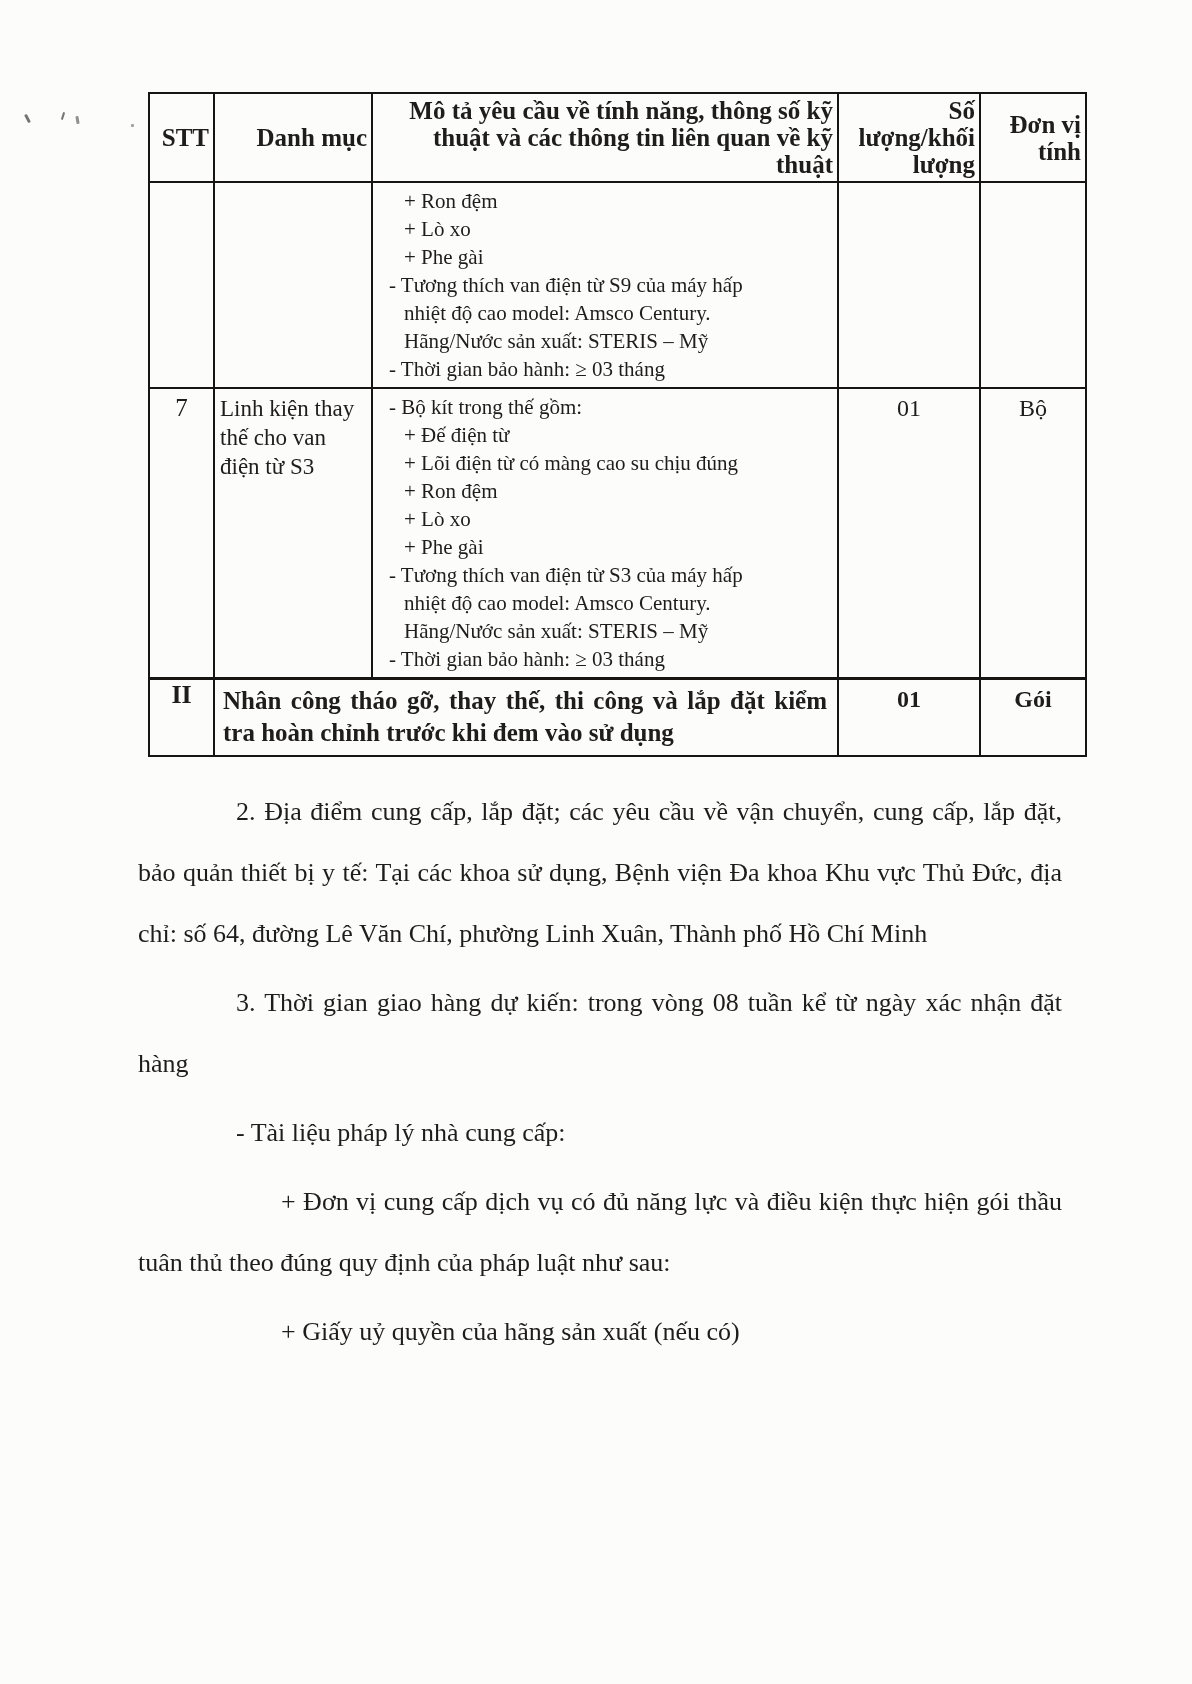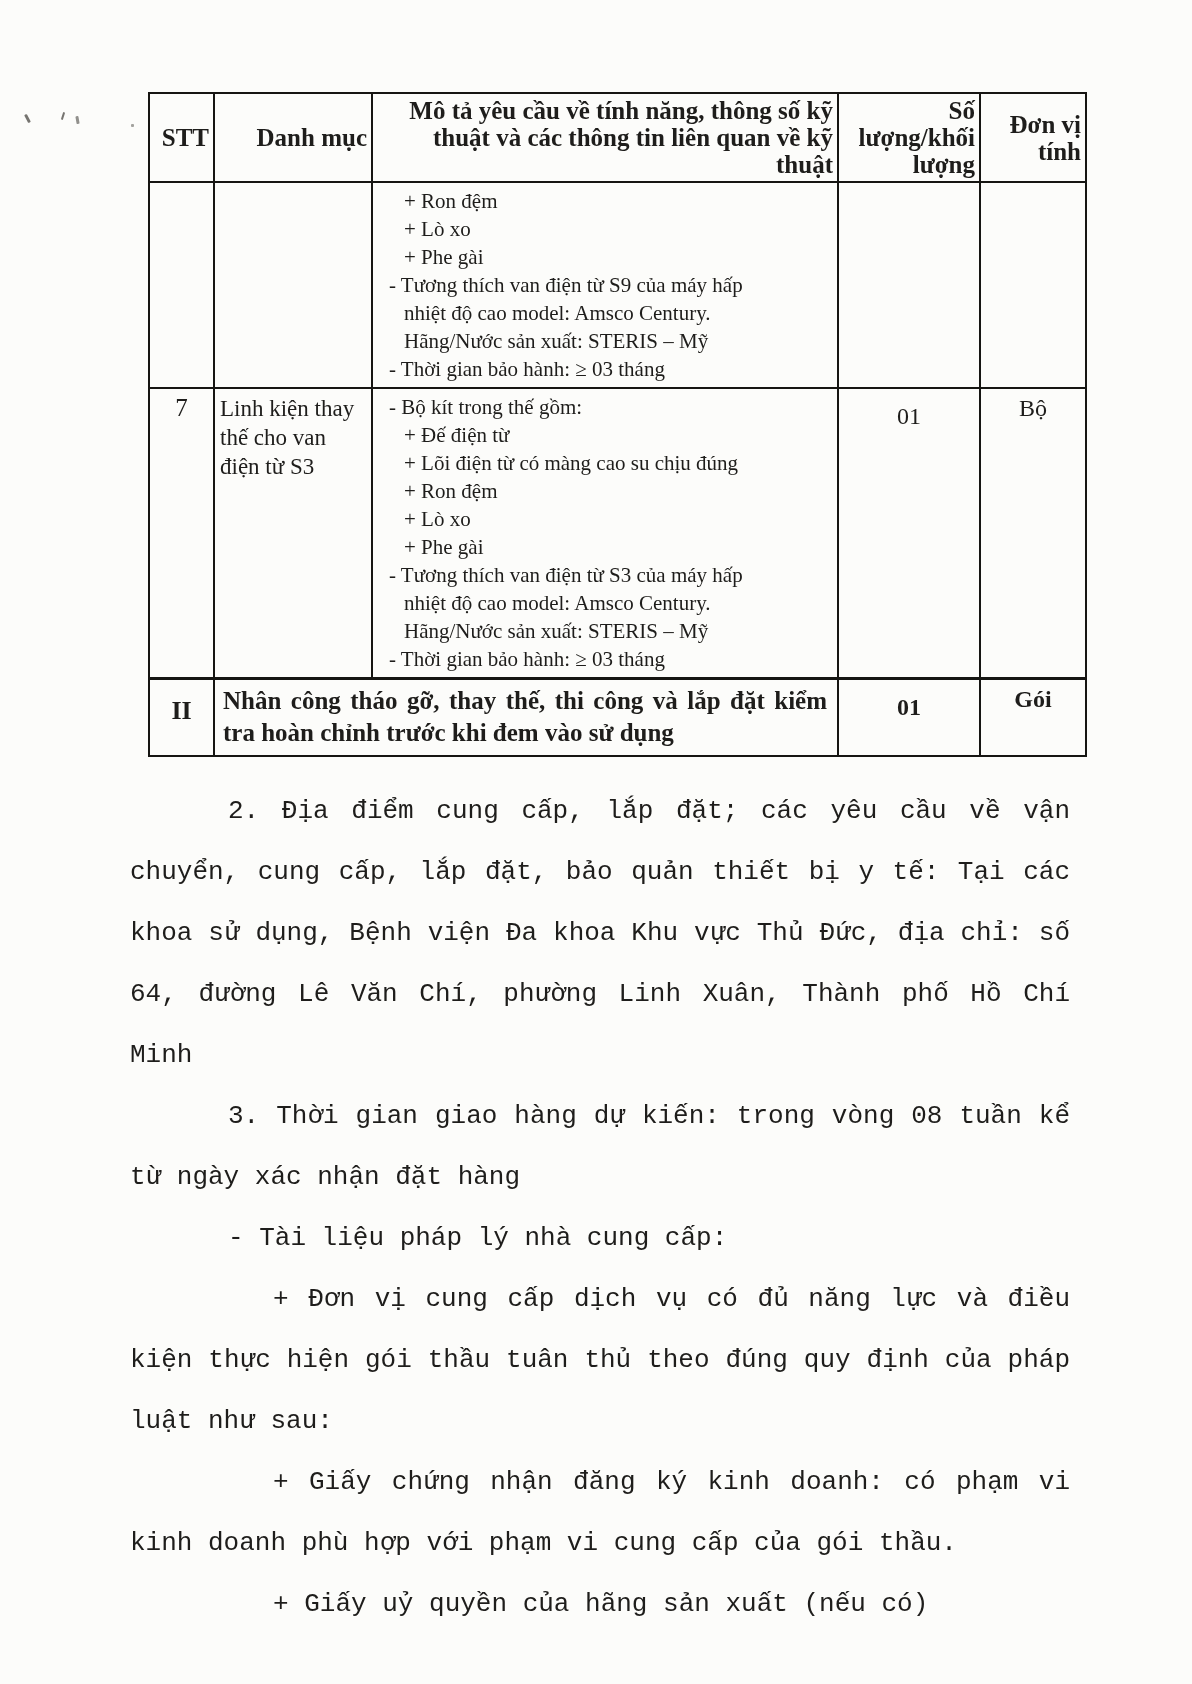--- a/index.html
+++ b/index.html
@@ -51,43 +51,43 @@
     font-size: 25px;
     line-height: 27px;
     text-align: right;
     vertical-align: middle;
     padding: 3px 4px;
     height: 83px;
   }
   td.c-stt  { text-align: center; font-size: 25px; padding-top: 5px; }
   td.c-cat  { font-size: 23px; line-height: 29px; padding: 5px 2px 4px 5px; }
   td.c-desc { font-size: 21px; line-height: 28px; padding: 4px 6px 4px 16px; }
-  td.c-qty  { text-align: center; font-size: 24px; padding-top: 14px; }
+  td.c-qty  { text-align: center; font-size: 24px; padding-top: 6px; }
   td.c-unit { text-align: center; font-size: 24px; padding-top: 6px; }
 
   .desc-line { white-space: nowrap; }
   .desc-line.shift { padding-left: 15px; }
 
   tr.bold-row td { font-weight: bold; border-top-width: 3px; }
-  tr.bold-row td.c-stt { font-size: 26px; padding-top: 16px; border-radius: 8px; }
+  tr.bold-row td.c-stt { font-size: 26px; padding-top: 0; border-radius: 8px; }
   td.merged {
     font-size: 25px;
     line-height: 32px;
     padding: 5px 10px 6px 8px;
     text-align: justify;
   }
 
   
   .paras {
     margin: 24px 0 0 130px;
     width: 940px;
     font-size: 26px;
     line-height: 61px;
   }
-  .para { margin: 0; text-align: justify; font-family: Liberation Mono, monospace; }
+  .para { margin: 8px; text-align: justify; }
   .para.l1 { text-indent: 98px; }
   .para.l2 { text-indent: 143px; }
 </style>
 </head>
 <body>
 
 <div class="page">
 
   <div class="artifact" style="left:26px; top:22px; width:3px; height:9px; transform:rotate(-28deg);"></div>
   <div class="artifact" style="left:62px; top:20px; width:2px; height:8px; transform:rotate(18deg);"></div>
@@ -153,17 +153,16 @@
       <td class="c-unit">Gói</td>
     </tr>
       </tbody>
   </table>
 
   <div class="paras">
       <p class="para l1">2. Địa điểm cung cấp, lắp đặt; các yêu cầu về vận chuyển, cung cấp, lắp đặt, bảo quản thiết bị y tế: Tại các khoa sử dụng, Bệnh viện Đa khoa Khu vực Thủ Đức, địa chỉ: số 64, đường Lê Văn Chí, phường Linh Xuân, Thành phố Hồ Chí Minh</p>
       <p class="para l1">3. Thời gian giao hàng dự kiến: trong vòng 08 tuần kể từ ngày xác nhận đặt hàng</p>
       <p class="para l1">- Tài liệu pháp lý nhà cung cấp:</p>
       <p class="para l2">+ Đơn vị cung cấp dịch vụ có đủ năng lực và điều kiện thực hiện gói thầu tuân thủ theo đúng quy định của pháp luật như sau:</p>
-      <p class="para l2">+ Giấy chứng nhận đăng ký kinh doanh: có phạm vi kinh doanh phù hợp với phạm vi cung cấp của gói thầu.</p>
       <p class="para l2">+ Giấy uỷ quyền của hãng sản xuất (nếu có)</p>
     </div>
 
 </div>
 
 </body></html>

